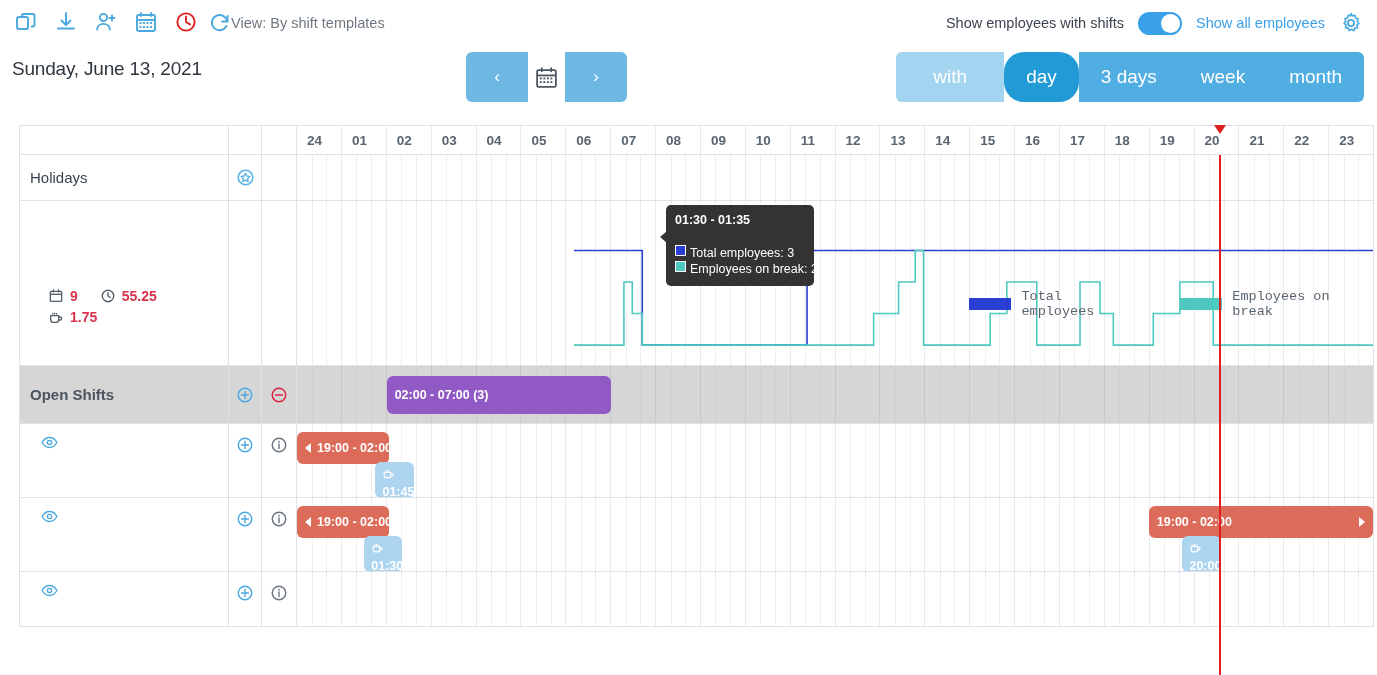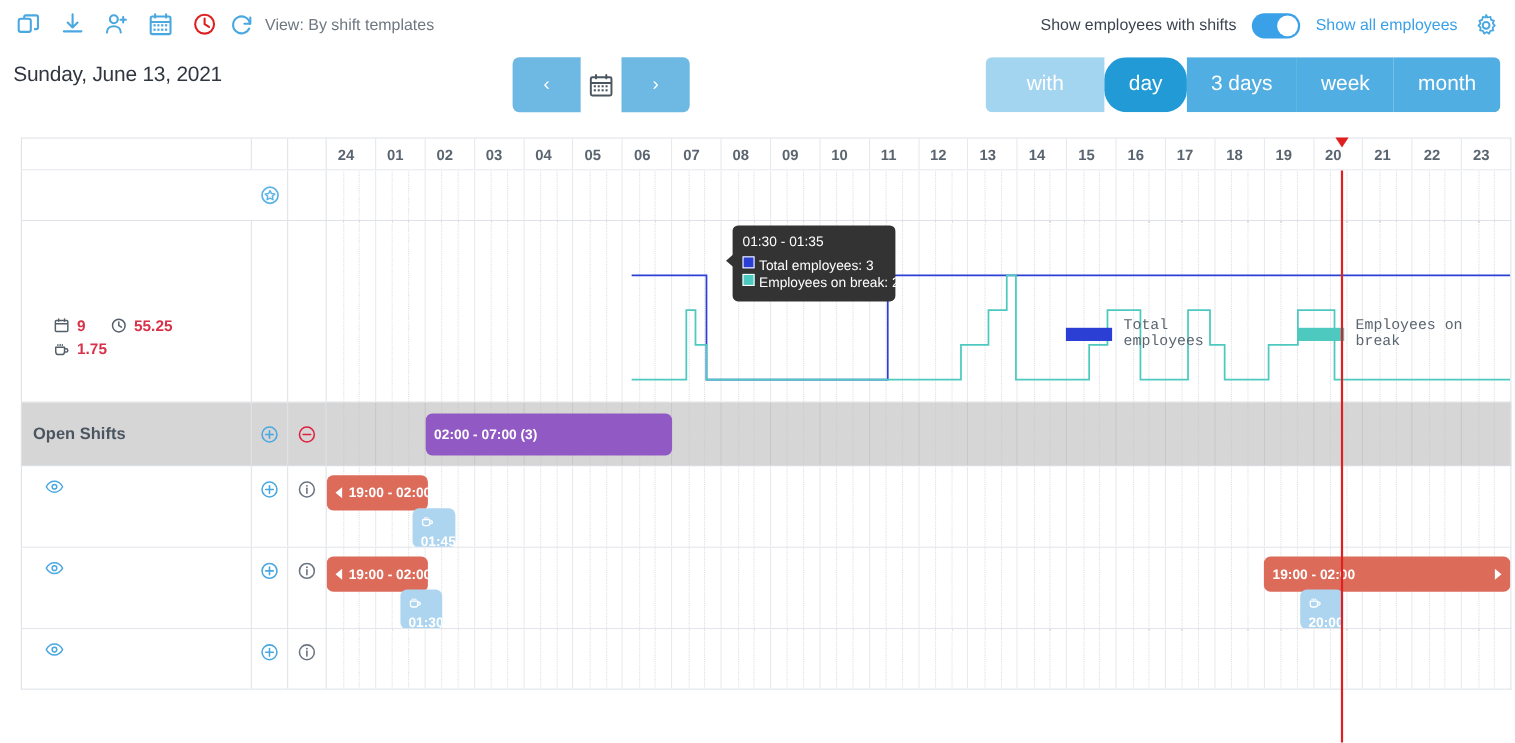--- a/index.html
+++ b/index.html
@@ -11,21 +11,21 @@
     font-family: "Liberation Sans", sans-serif;
     color: #3b4450;
   }
 
   
   .toolbar {
     position: absolute; left: 0; top: 0; width: 1377px; height: 46px;
   }
   .tb-icons { position: absolute; left: 14px; top: 10px; display: flex; align-items: center; gap: 16px; }
   .tb-icon { width: 24px; height: 24px; display: block; cursor: pointer; }
-  .refresh-wrap { position: absolute; left: 208px; top: 11px; display: flex; align-items: center; gap: 10px; }
+  .refresh-wrap { position: absolute; left: 208px; top: 11px; display: flex; align-items: center; }
   .view-label { font-size: 14.5px; color: #6e7780; white-space: nowrap; }
 
   .tb-right { position: absolute; right: 14px; top: 11px; display: flex; align-items: center; gap: 14px; }
   .tgl-label { font-size: 14.5px; color: #3b4450; white-space: nowrap; }
   .tgl-label.blue { color: #3aa0e8; }
   .switch {
     width: 44px; height: 23px; border-radius: 12px; background: #3aa0e8;
     position: relative; cursor: pointer; flex: none;
   }
   .switch .knob {
@@ -118,21 +118,21 @@
     font-size: 13.5px; color: #5a6570; z-index: 6; font-family: Liberation Mono, monospace;
   }
   .swatch { width: 44px; height: 12px; display: block; }
   .legend .gap { width: 22px; }
 
   .tooltip {
     position: absolute; left: 92px; top: 4px; width: 148px;
     background: #333333; border-radius: 5px; color: #ffffff;
     padding: 7px 9px 8px 9px; z-index: 20; line-height: 1.32;
   }
-  .tooltip .tt-title { font-size: 12.5px; font-weight: normal; margin-bottom: 4px; }
+  .tooltip .tt-title { font-size: 12.5px; font-weight: bold; margin-bottom: 16px; }
   .tooltip .tt-row { display: flex; gap: 4px; font-size: 12.5px; white-space: nowrap; }
   .tt-box { width: 11px; height: 11px; flex: none; border: 1px solid #ffffff; }
   .tt-arrow {
     position: absolute; left: -6px; top: 26px; width: 0; height: 0;
     border-top: 6px solid transparent; border-bottom: 6px solid transparent;
     border-right: 7px solid #333333;
   }
 
   
   .row-open { height: 58px; background: #d6d6d6; }
@@ -290,20 +290,23 @@
           <div class="hour">19</div>
           <div class="hour">20</div>
           <div class="hour">21</div>
           <div class="hour">22</div>
           <div class="hour">23</div>
         </div>
     </div>
   </div>
 
   <div class="row row-holidays">
+    <div class="col-name">
+      <span>Holidays</span>
+    </div>
     <div class="col-a">
       <svg style="width:19px;height:19px" viewBox="0 0 24 24">
         <circle cx="12" cy="12" r="9.2" fill="none" stroke="#5cb3e8" stroke-width="2"></circle>
         <path d="M12 6.6l1.7 3.5 3.8.5-2.8 2.7.7 3.8-3.4-1.8-3.4 1.8.7-3.8-2.8-2.7 3.8-.5z" fill="none" stroke="#5cb3e8" stroke-width="1.7" stroke-linejoin="round"></path>
       </svg>
     </div>
     <div class="col-b"></div>
     <div class="tlzone">
         <div class="tlgrid">
           <div class="tlcell"></div>

